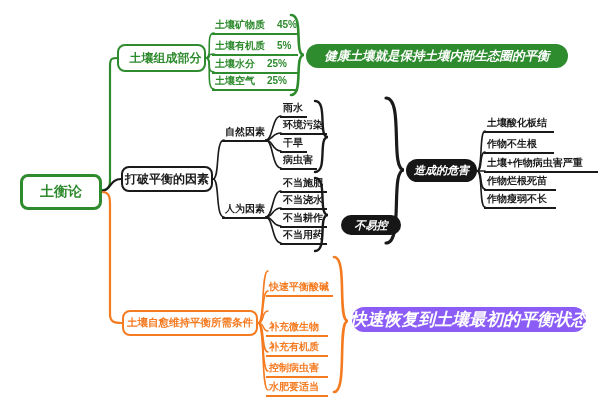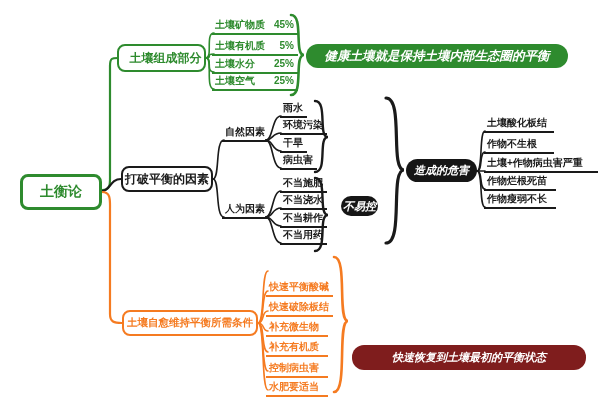--- a/index.html
+++ b/index.html
@@ -17,29 +17,29 @@
   .bnode.root{border-width:3px;font-size:14px;color:#2e8b2e;}
   .bnode.green{color:#2e8b2e;font-size:12px;padding-left:8px;}
   .bnode.black{color:#1a1a1a;border-color:#1a1a1a;font-size:12px;}
   .bnode.orange{color:#f57b21;border-color:#f57b21;font-size:10.5px;}
   
   .fnode{
     position:absolute;color:#fff;font-style:italic;font-weight:700;border-radius:12px;
     display:flex;align-items:center;justify-content:center;box-sizing:border-box;white-space:nowrap;
   }
   .fnode.green{background:#2e8b2e;font-size:12.5px;}
-  .fnode.orange{background:#7f1d1d;font-size:11px;margin-top:38px;}
+  .fnode.orange{background:#8b5cf6;font-size:17px;}
   .fnode.black{background:#161616;font-size:11px;}
   
   .lnode{
     position:absolute;font-size:10px;font-weight:600;line-height:12px;
     border-bottom:2px solid #1a1a1a;color:#1a1a1a;
     padding:0 4px 2px 3px;white-space:nowrap;box-sizing:border-box;
   }
-  .lnode.green{color:#2e8b2e;border-color:#2e8b2e;display:flex;justify-content:space-between;}
+  .lnode.green{color:#2e8b2e;border-color:#2e8b2e;display:flex;gap:12px;}
   .lnode.orange{color:#f57b21;border-color:#f57b21;margin-top:24px;}
 </style>
 </head>
 <body>
 
 <div id="canvas">
 
   <svg class="wires" viewBox="0 0 600 400" fill="none">
 
     <g stroke="#2e8b2e" stroke-width="2.2" stroke-linecap="round">
@@ -121,32 +121,31 @@
   <div class="lnode" style="left:280px;top:102px">雨水</div>
   <div class="lnode" style="left:280px;top:119px">环境污染</div>
   <div class="lnode" style="left:280px;top:137px">干旱</div>
   <div class="lnode" style="left:280px;top:154px">病虫害</div>
 
   <div class="lnode" style="left:222px;top:203px">人为因素</div>
   <div class="lnode" style="left:280px;top:177px">不当施肥</div>
   <div class="lnode" style="left:280px;top:194px">不当浇水</div>
   <div class="lnode" style="left:280px;top:212px">不当耕作</div>
   <div class="lnode" style="left:280px;top:229px">不当用药</div>
-  <div class="fnode black" style="left:341px;top:196px;width:37px;height:20px">不易控</div>
+  <div class="fnode black" style="left:341px;top:215px;width:60px;height:20px">不易控</div>
 
   <div class="fnode black" style="left:406px;top:159px;width:71px;height:23px">造成的危害</div>
   <div class="lnode" style="left:484px;top:117px;min-width:70px">土壤酸化板结</div>
   <div class="lnode" style="left:484px;top:138px;min-width:70px">作物不生根</div>
   <div class="lnode" style="left:484px;top:157px;min-width:114px">土壤+作物病虫害严重</div>
   <div class="lnode" style="left:484px;top:175px;min-width:72px">作物烂根死苗</div>
   <div class="lnode" style="left:484px;top:193px;min-width:72px">作物瘦弱不长</div>
 
   <div class="bnode orange" style="left:122px;top:310px;width:136px;height:26px">土壤自愈维持平衡所需条件</div>
   <div class="lnode orange" style="left:266px;top:257px;min-width:62px">快速平衡酸碱</div>
-  <div class="lnode orange" style="left:266px;top:277px;min-width:62px">快速破除板结</div>
   <div class="lnode orange" style="left:266px;top:297px;min-width:62px">补充微生物</div>
   <div class="lnode orange" style="left:266px;top:317px;min-width:62px">补充有机质</div>
   <div class="lnode orange" style="left:266px;top:338px;min-width:62px">控制病虫害</div>
   <div class="lnode orange" style="left:266px;top:357px;min-width:62px">水肥要适当</div>
   <div class="lnode orange" style="left:266px;top:376px;min-width:62px">储备长期能量</div>
 
   <div class="fnode orange" style="left:352px;top:307px;width:234px;height:25px">快速恢复到土壤最初的平衡状态</div>
 
 </div>
 

